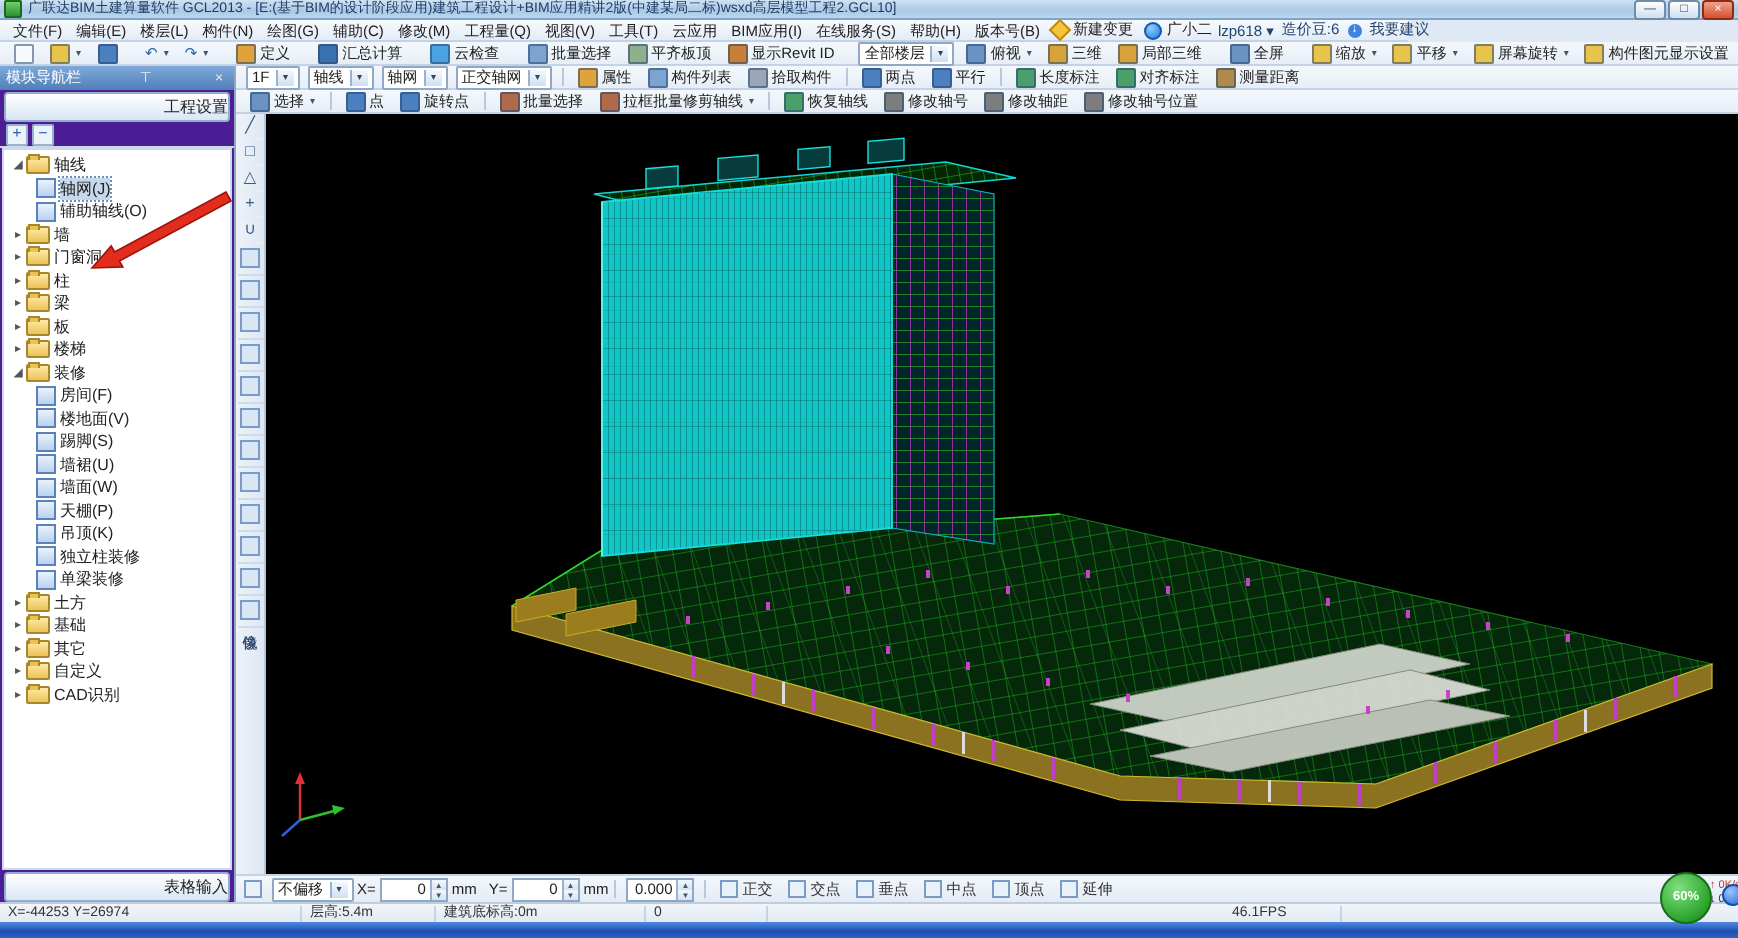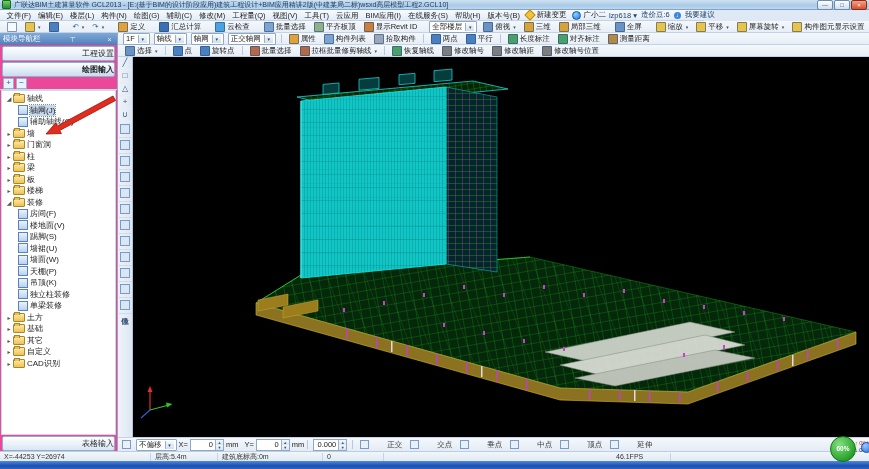--- a/index.html
+++ b/index.html
@@ -35,21 +35,21 @@
   .tbtn{display:inline-flex;align-items:center;gap:2px;padding:0 3px;height:10px;border:1px solid transparent;border-radius:2px;}
   .tbi{width:8px;height:8px;border-radius:1px;display:inline-block;}
   .sep{width:1px;height:9px;background:#b9c8da;margin:0 3px;display:inline-block;}
   .caret{font-size:5px;color:#456;margin-left:1px;}
   .combo{display:inline-flex;align-items:center;height:10px;background:#fff;border:1px solid #8fa8c5;
     padding:0 2px;margin:0 2px;border-radius:1px;}
   .combo .cv{padding-right:3px;}
   .combo .cbtn{width:8px;height:8px;background:linear-gradient(#f3f8fd,#cfe0f2);border-left:1px solid #9ab2cf;
     font-size:5px;line-height:8px;text-align:center;color:#345;}
   
-  #nav{position:absolute;left:0;top:33px;width:118px;height:418px;background:#ec4899;
+  #nav{position:absolute;left:0;top:33px;width:118px;height:418px;background:#4c1d95;
     border-right:1px solid #8fa8c5;box-sizing:border-box;display:flex;flex-direction:column;}
   .navhdr{height:12px;background:linear-gradient(#7fa9d9,#4f7fba);color:#fff;display:flex;align-items:center;
     padding:0 3px;font-size:7.5px;}
   .navhdr .hico{margin-left:auto;width:9px;height:9px;color:#e8f1fb;font-size:7px;line-height:9px;text-align:center;}
   .sectab{height:13px;margin:1px 2px 0 2px;border:1px solid #93aecd;border-radius:2px;text-align:right;
     line-height:13px;background:linear-gradient(#ffffff,#d8e6f4);font-size:8px;}
   .sectab.active{background:linear-gradient(#fdfefe,#c8dcf0);font-weight:bold;}
   .minibar{height:12px;border-bottom:1px solid #cdd9e8;display:flex;align-items:center;gap:2px;padding:0 3px;}
   .minibtn{width:9px;height:9px;border:1px solid #9ab2cf;background:#eaf2fa;color:#2a62a8;
     font-size:8px;line-height:8px;text-align:center;border-radius:1px;}
@@ -74,21 +74,21 @@
   
   #canvas{position:absolute;left:133px;top:57px;width:736px;height:380px;background:#000;}
   
   #coordbar{position:absolute;left:118px;top:437px;width:751px;height:14px;
     background:linear-gradient(#f4f8fc,#e3ebf5);border-top:1px solid #c3d2e4;
     display:flex;align-items:center;padding:0 4px;box-sizing:border-box;white-space:nowrap;}
   .num{display:inline-flex;align-items:center;background:#fff;border:1px solid #8fa8c5;height:10px;margin:0 2px;}
   .num .nv{min-width:20px;text-align:right;padding:0 2px;}
   .spin{width:7px;border-left:1px solid #9ab2cf;display:flex;flex-direction:column;height:10px;}
   .spin i{flex:1;font-style:normal;font-size:4px;line-height:5px;text-align:center;color:#456;background:linear-gradient(#f3f8fd,#d5e3f2);}
-  .snap{display:inline-flex;align-items:center;gap:18px;padding:0 4px;color:#333;}
+  .snap{display:inline-flex;align-items:center;gap:2px;padding:0 4px;color:#333;}
   .snapico{width:7px;height:7px;border:1px solid #7a9cc4;background:#e8f0f9;}
   
   #statusbar{position:absolute;left:0;top:451px;width:869px;height:10px;background:linear-gradient(#f2f6fa,#dfe8f2);
     border-top:1px solid #bdcde0;display:flex;align-items:center;font-size:7px;color:#333;}
   .scell{padding:0 4px;border-right:1px solid #c6d3e2;height:8px;line-height:8px;white-space:nowrap;}
   #taskbar{position:absolute;left:0;top:461px;width:869px;height:8px;
     background:linear-gradient(#4f8ae0,#1d4fae 60%,#2f64c4);}
   
   #redarrow{position:absolute;left:34px;top:90px;width:92px;height:60px;z-index:40;pointer-events:none;}
   #ball{position:absolute;left:830px;top:434px;z-index:50;width:40px;height:30px;}
@@ -341,21 +341,20 @@
       </span>
     </div>
 
   <div id="nav">
     <div class="navhdr">
       <span>模块导航栏</span>
       <span class="hico">⊤</span>
       <span class="hico">×</span>
     </div>
     <div class="sectab">工程设置</div>
-    <div class="sectab active">绘图输入</div>
     <div class="minibar">
       <span class="minibtn">+</span>
       <span class="minibtn">−</span>
     </div>
     <div class="tree" id="tree">
         <div class="trow">
           <span class="exp">◢</span>
           <span class="fold"></span>
           <span class="tlabel">轴线</span>
         </div>

